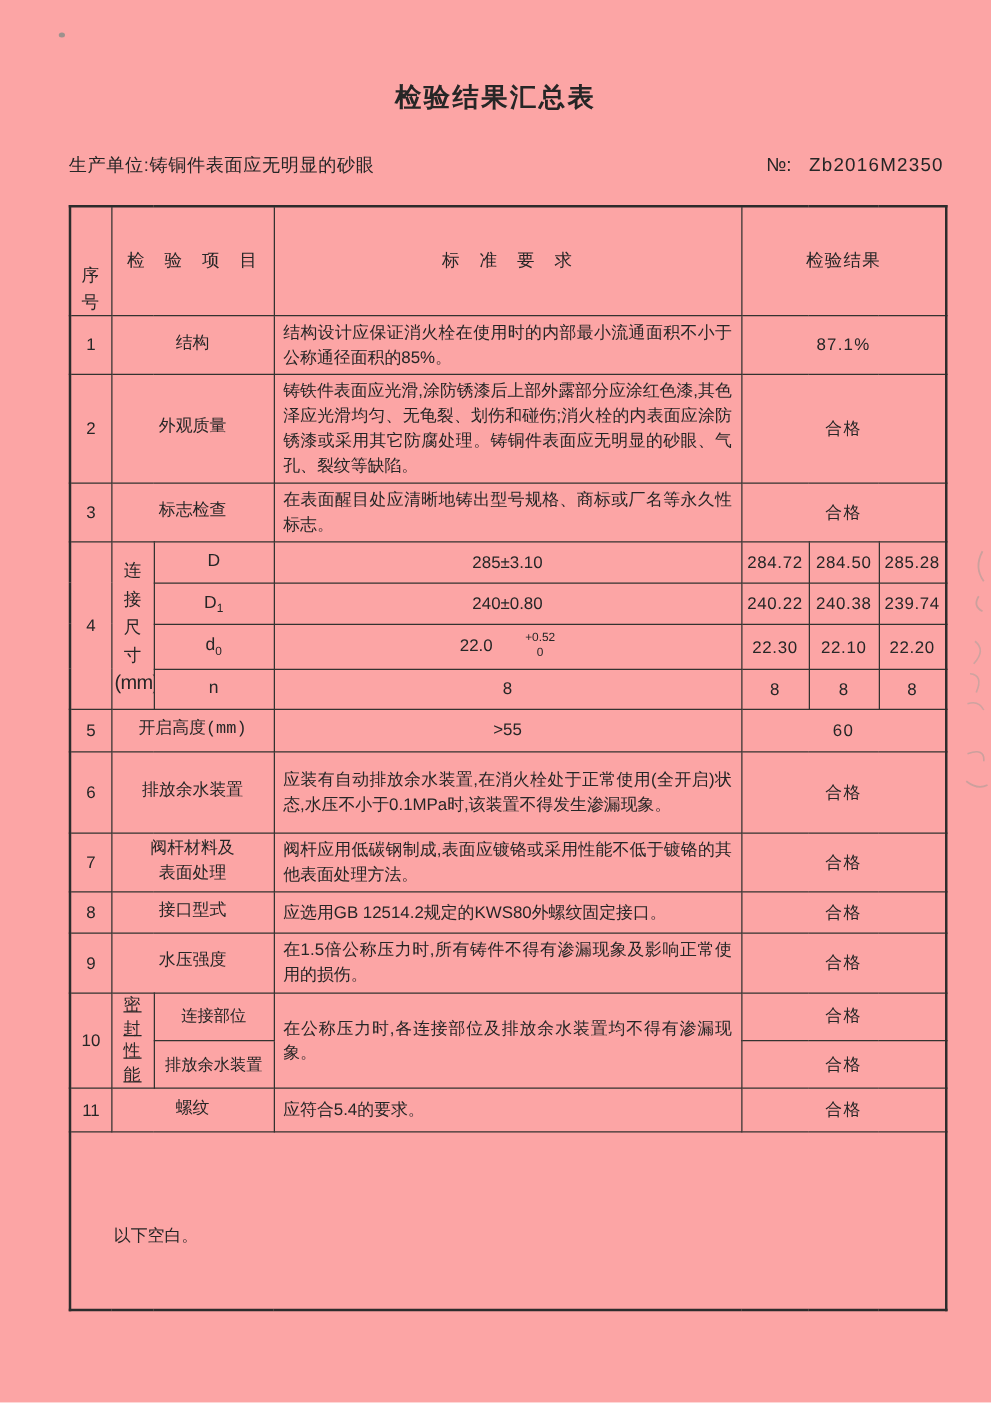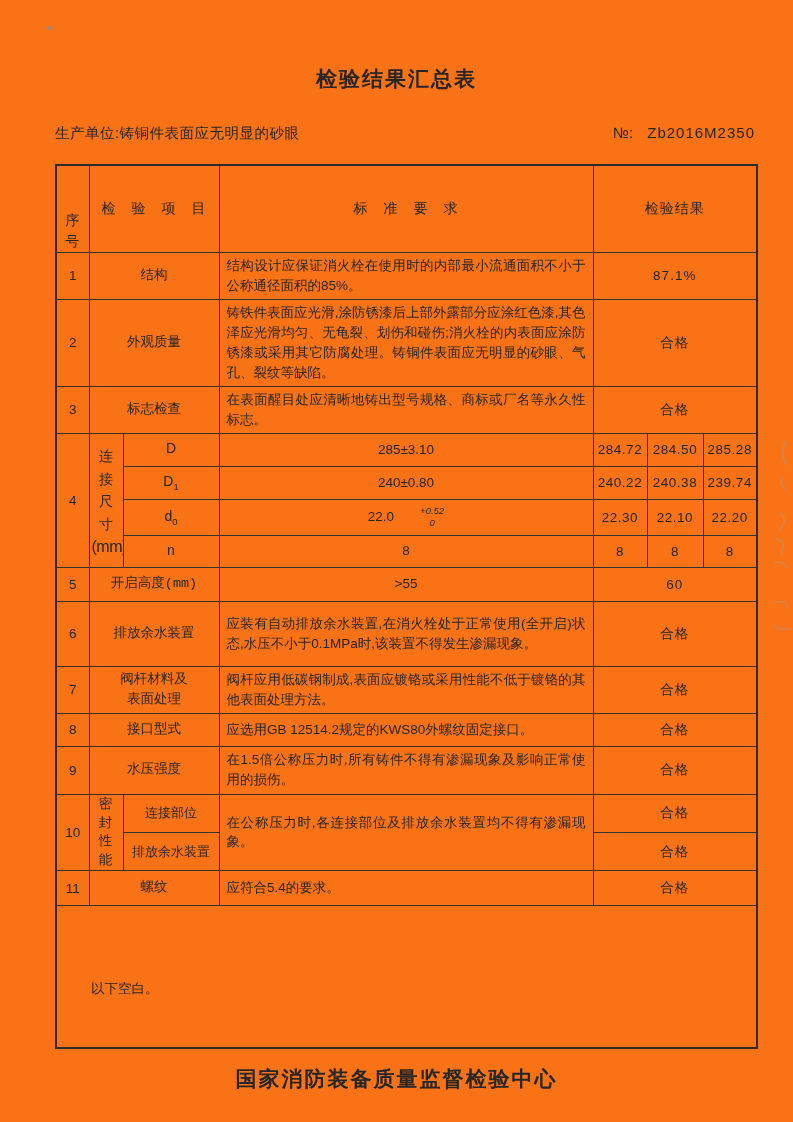--- a/index.html
+++ b/index.html
@@ -6,21 +6,21 @@
   html, body { background: #ffffff; }
   body {
     font-family: "Liberation Sans", "DejaVu Sans", sans-serif;
     color: #262626;
     -webkit-font-smoothing: antialiased;
   }
   .page {
     position: relative;
     width: 793px;
     height: 1122px;
-    background: #f97316;
+    background: #fca5a5;
     overflow: hidden;
     padding-top: 64px;
   }
   
   .speck {
     position: absolute; left: 47px; top: 26px;
     width: 5px; height: 4px; background: #8d8d88;
     border-radius: 50%; opacity: .85;
   }
   .margin-marks { position: absolute; right: 0px; top: 435px; }
@@ -73,29 +73,29 @@
   .wbreak {
     display: inline-block; width: 1.1em;
     word-break: break-all; line-height: 1.5; text-align: center; margin-top: 44px;
   }
   .vcell { text-align: center; padding: 2px 2px; }
   .vert {
     display: block; width: 1.1em; margin: 0 auto;
     word-break: break-all; line-height: 1.62; font-size: 14px; text-align: center;
   }
   .unit { display: block; font-size: 16px; margin-top: 2px; letter-spacing: -0.5px; }
-  .seal { text-align: center; padding: 0 3px; word-break: break-all; line-height: 1.4; letter-spacing: 1px; }
+  .seal { text-align: center; padding: 0 3px; word-break: break-all; line-height: 1.4; letter-spacing: 1px; text-decoration: underline; }
   .subitem { text-align: center; font-size: 13px; padding: 0 2px; }
   .param { text-align: center; font-size: 14px; }
   .param sub { font-size: 9.5px; }
   .meas { text-align: center; font-size: 13.5px; letter-spacing: .5px; }
   .tolwrap { display: inline-flex; align-items: center; }
   .tol {
     display: inline-flex; flex-direction: column;
-    font-size: 9.5px; line-height: 1.25; margin-left: 26px; text-align: center; font-style: italic;
+    font-size: 9.5px; line-height: 1.25; margin-left: 26px; text-align: center;
   }
   .blank-cell { vertical-align: top; padding: 24px 4px 0 34px; font-size: 13.5px; }
   .footer {
     margin-top: 16px;
     text-align: center;
     font-size: 21px;
     font-weight: 600;
     letter-spacing: 2px;
   }
 </style>
@@ -260,15 +260,14 @@
       <td class="std">应符合5.4的要求。</td>
       <td class="res" colspan="3">合格</td>
     </tr>
 
     <tr style="height:142px">
       <td class="blank-cell" colspan="7">以下空白。</td>
     </tr>
   </tbody>
     </table>
 
-  <div class="footer">国家消防装备质量监督检验中心</div>
 
 </div>
 
 </body></html>

